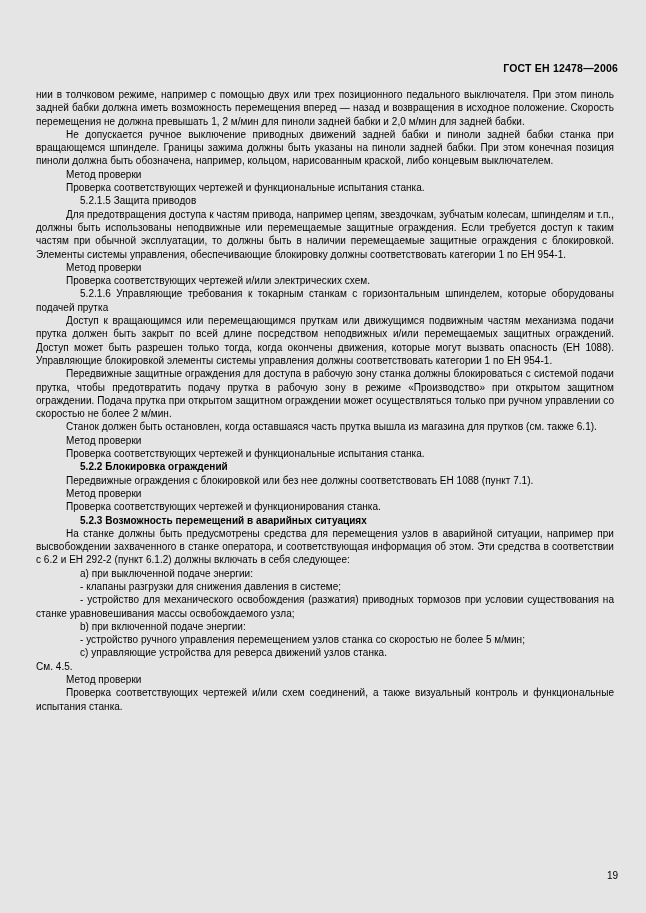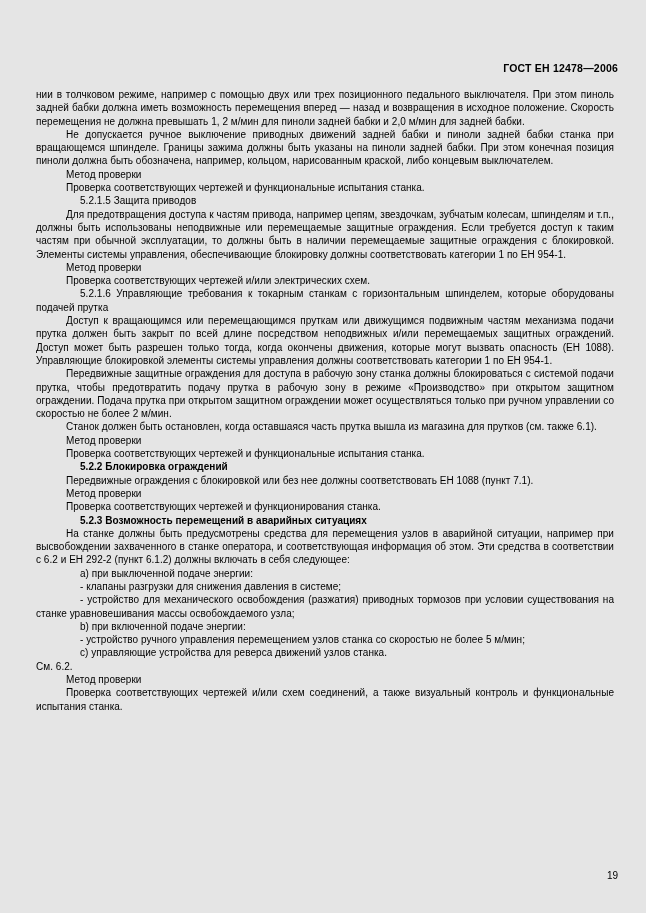--- a/index.html
+++ b/index.html
@@ -91,20 +91,20 @@
       <p class="ind">Метод проверки</p>
       <p class="ind">Проверка соответствующих чертежей и функционирования станка.</p>
       <p class="bold">5.2.3 Возможность перемещений в аварийных ситуациях</p>
       <p class="ind">На станке должны быть предусмотрены средства  для перемещения узлов в аварийной ситуации, например при высвобождении захваченного в станке оператора, и соответствующая информация об этом. Эти средства в соответствии с 6.2 и ЕН 292-2 (пункт 6.1.2) должны  включать в себя следующее:</p>
       <p class="sub">a) при выключенной подаче энергии:</p>
       <p class="sub">- клапаны разгрузки для снижения давления в системе;</p>
       <p class="sub">- устройство для механического освобождения (разжатия) приводных тормозов при условии существования на станке уравновешивания массы освобождаемого узла;</p>
       <p class="sub">b) при включенной подаче энергии:</p>
       <p class="sub">- устройство ручного управления перемещением узлов станка со скоростью  не более 5 м/мин;</p>
       <p class="sub">c) управляющие устройства для реверса движений узлов станка.</p>
-      <p class="noind">См. 6.2.</p>
+      <p class="noind">См. 4.5.</p>
       <p class="ind">Метод проверки</p>
       <p class="ind">Проверка соответствующих чертежей и/или  схем соединений, а также визуальный контроль и функциональные испытания станка.</p>
     </div>
 
   <div class="footer">19</div>
 
 </div>
 
 </body></html>

